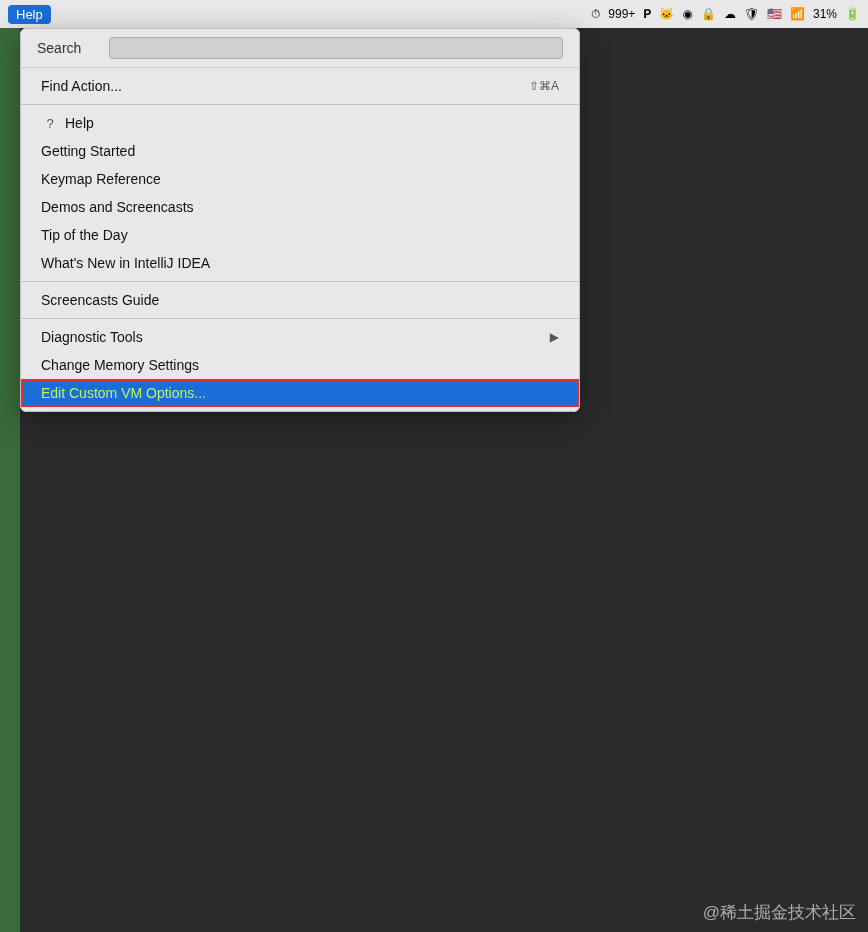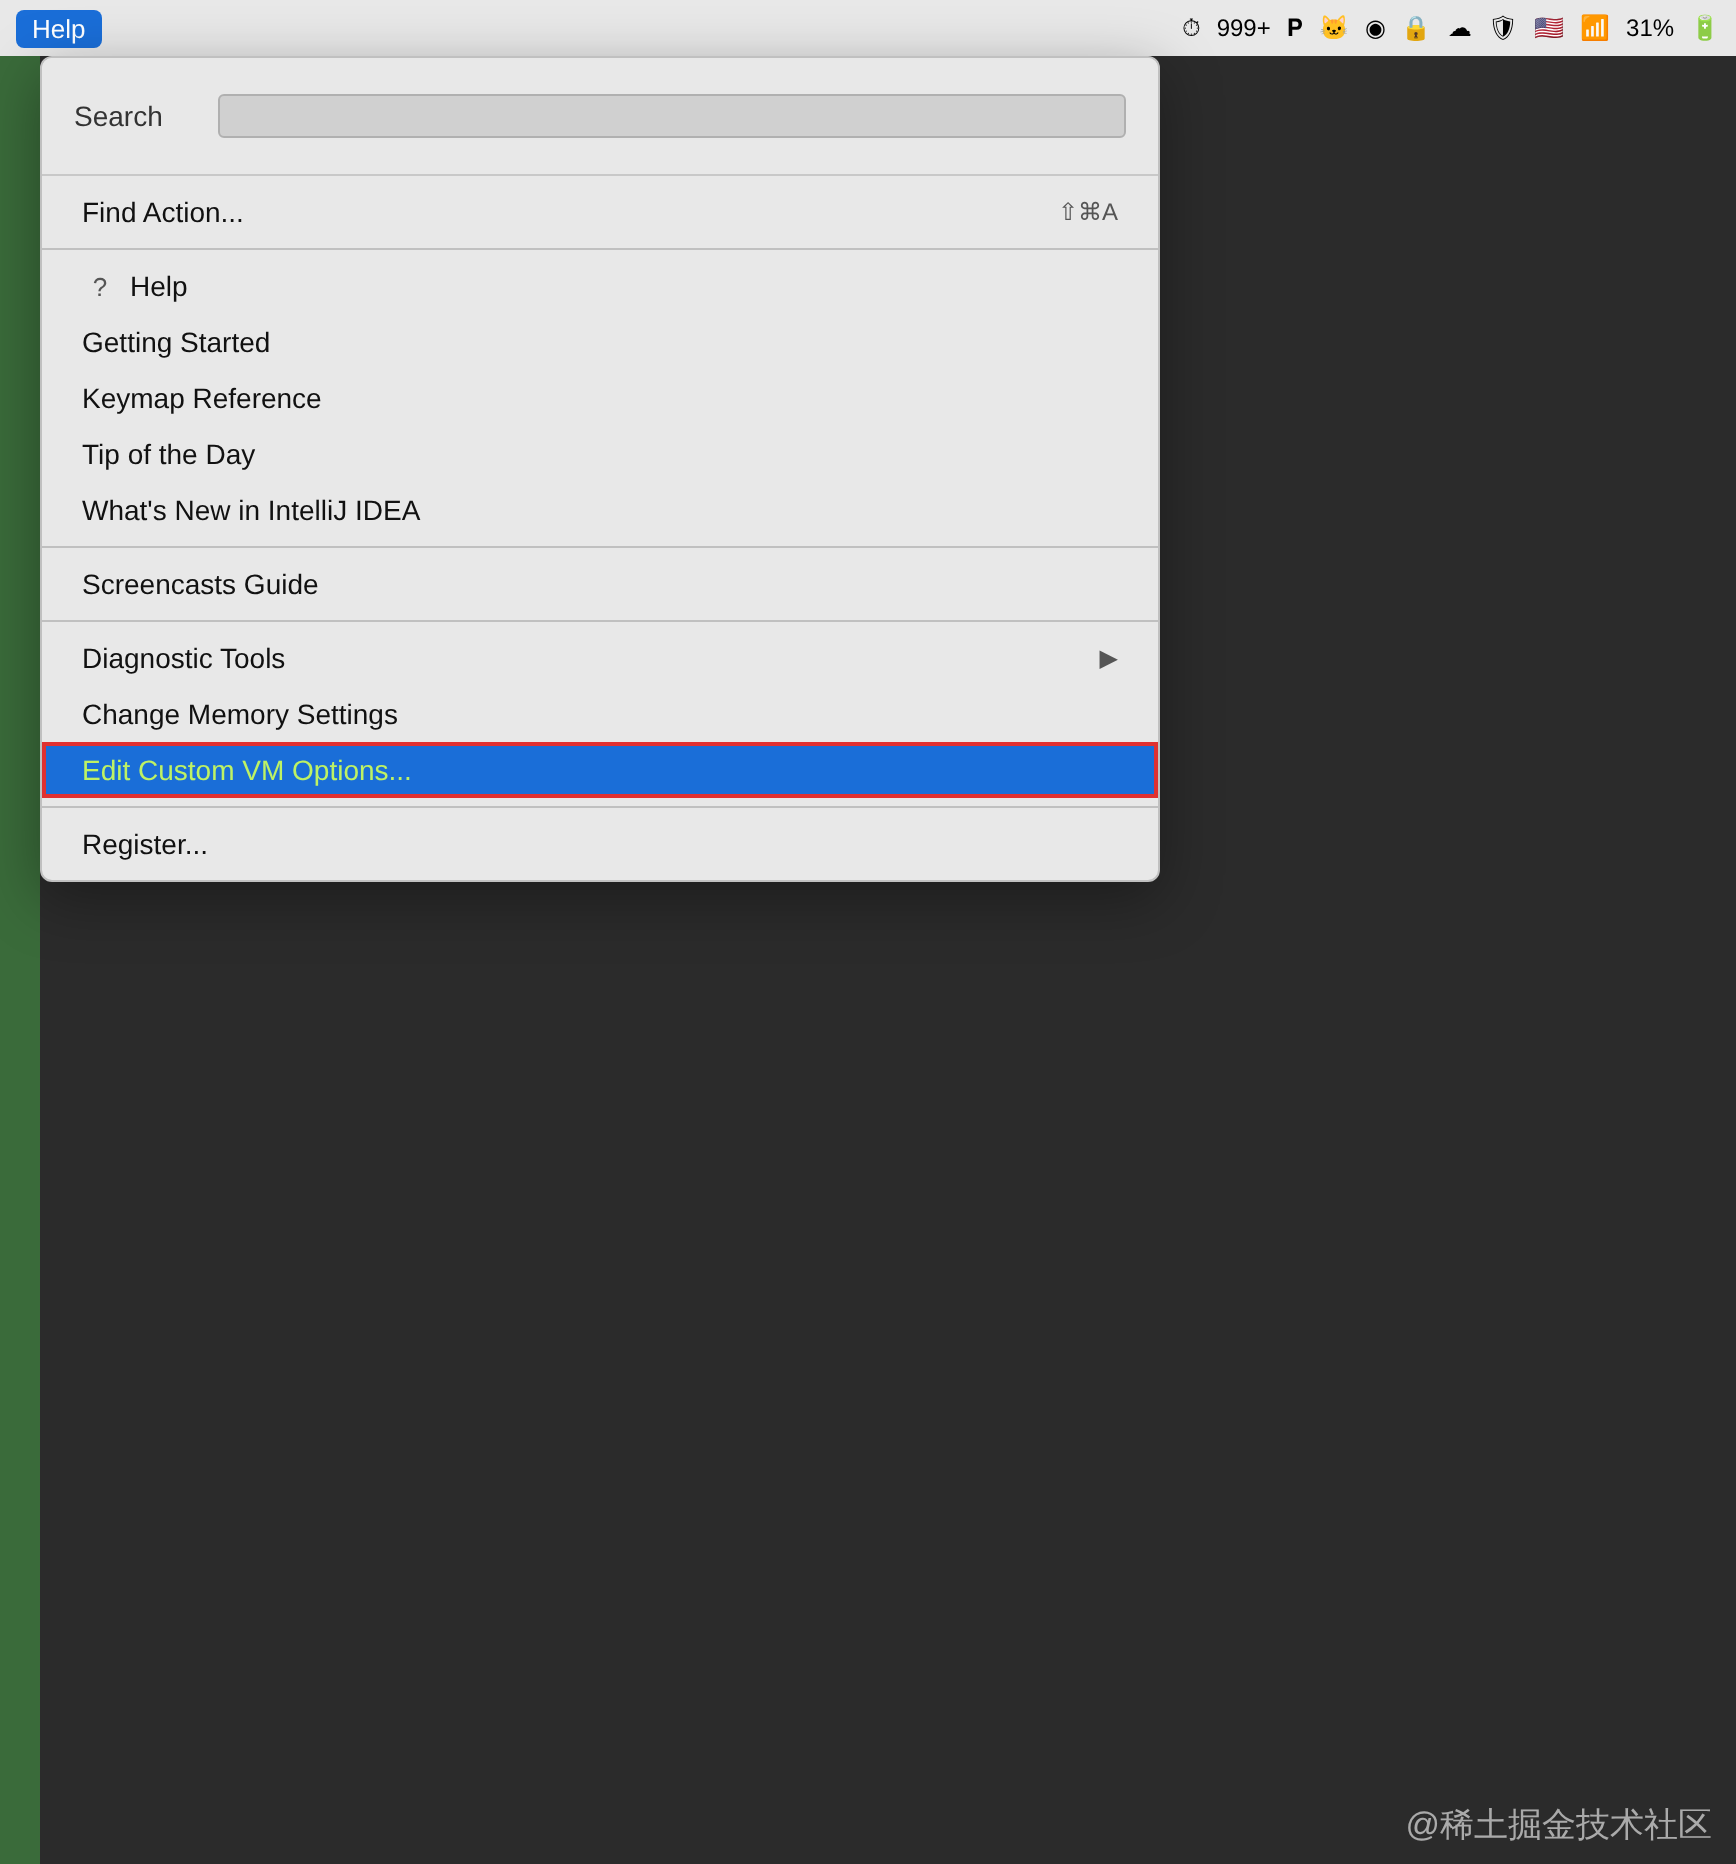--- a/index.html
+++ b/index.html
@@ -76,21 +76,21 @@
       border-radius: 6px;
       box-shadow: 0 8px 30px rgba(0,0,0,0.35);
       z-index: 200;
       overflow: hidden;
     }
 
     
     .search-row {
       display: flex;
       align-items: center;
-      padding: 18px 16px;
+      padding: 8px 16px;
       background: #e8e8e8;
       border-bottom: 1px solid #c8c8c8;
       gap: 12px;
     }
 
     .search-label {
       font-size: 14px;
       color: #333;
       min-width: 60px;
     }
@@ -222,20 +222,23 @@
       <span class="icon">?</span>
       <span>Help</span>
     </div>
     <div class="menu-item">
       <span>Getting Started</span>
     </div>
     <div class="menu-item">
       <span>Keymap Reference</span>
     </div>
     <div class="menu-item">
+      <span>Demos and Screencasts</span>
+    </div>
+    <div class="menu-item">
       <span>Tip of the Day</span>
     </div>
     <div class="menu-item">
       <span>What's New in IntelliJ IDEA</span>
     </div>
   </div>
 
   <div class="menu-section">
     <div class="menu-item">
       <span>Screencasts Guide</span>
@@ -249,23 +252,18 @@
       <span class="arrow">▶</span>
     </div>
     <div class="menu-item">
       <span>Change Memory Settings</span>
     </div>
     <div class="menu-item vm-options-highlighted">
       <span>Edit Custom VM Options...</span>
     </div>
   </div>
 
-  <div class="menu-section">
-    <div class="menu-item">
-      <span>Register...</span>
-    </div>
-  </div>
 
 </div>
 
 <div class="watermark">
   <span>@稀土掘金技术社区</span>
 </div>
 
 </body></html>

